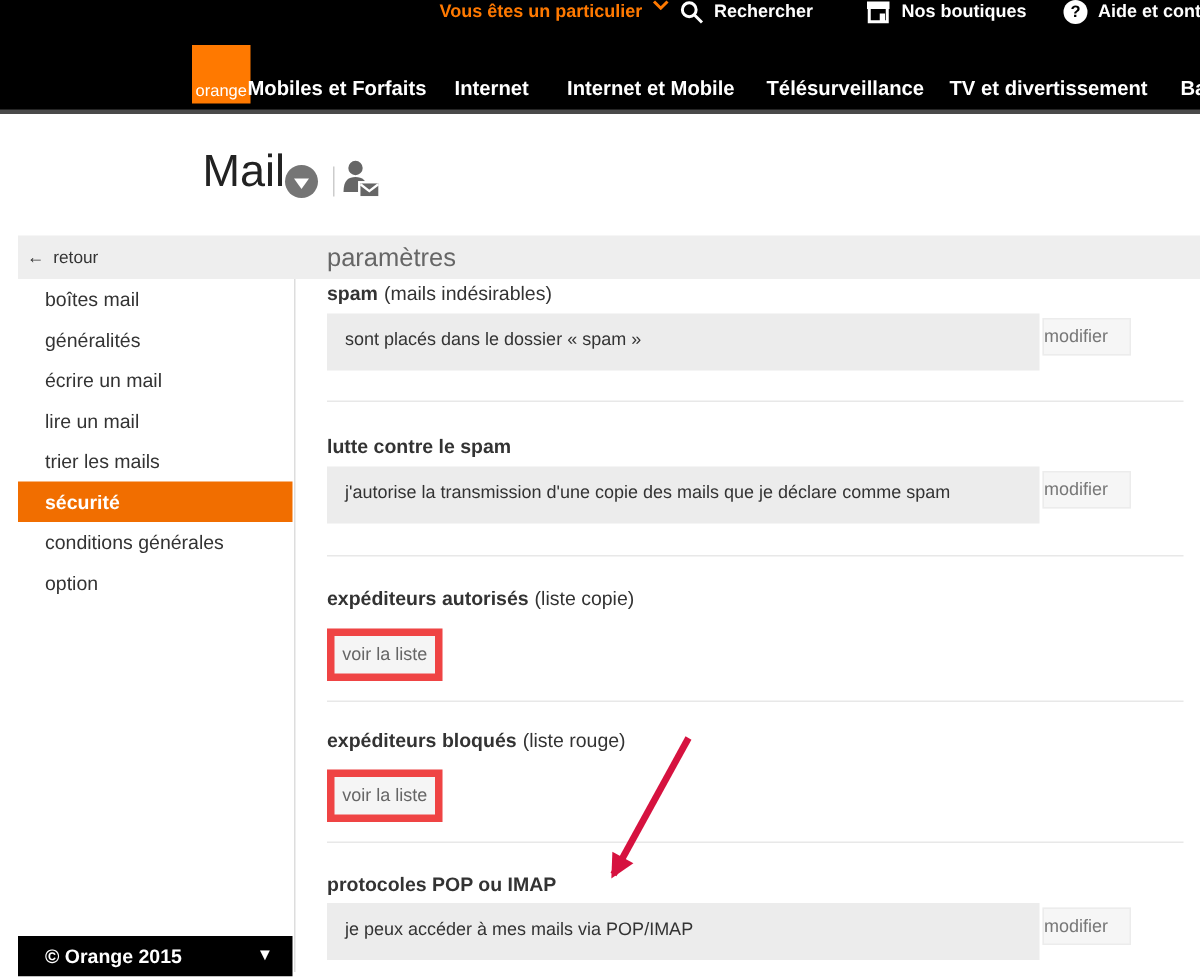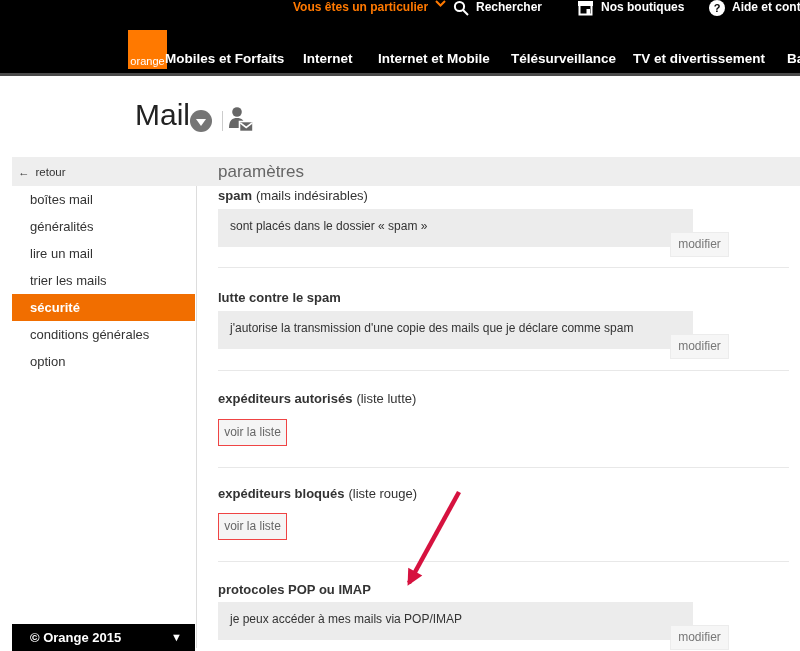--- a/index.html
+++ b/index.html
@@ -35,24 +35,24 @@
   .sidebar{position:absolute;left:12px;top:186px;width:183px;}
   .side-item{height:27px;line-height:27px;padding-left:18px;font-size:13px;color:#333;cursor:pointer;}
   .side-item.active{background:#f16e00;color:#fff;font-weight:bold;}
   .vline{position:absolute;left:196px;top:186px;width:1px;height:462px;background:#ddd;}
   
   .sec-title{position:absolute;left:218px;font-size:13px;color:#333;white-space:nowrap;}
   .sec-title b{font-weight:bold;}
   .sec-title span.sub{font-weight:normal;margin-left:4px;}
   .value-box{position:absolute;left:218px;width:451px;height:17px;background:#ececec;
     padding:10px 12px 11px 12px;font-size:12px;color:#333;white-space:nowrap;overflow:hidden;}
-  .modify-btn{position:absolute;left:670px;width:57px;height:23px;background:#f6f6f6;
-    border:1px solid #ececec;color:#777;font-size:12px;text-align:center;line-height:23px;cursor:pointer;margin-top:20px;}
+  .modify-btn{position:absolute;left:695px;width:57px;height:23px;background:#f6f6f6;
+    border:1px solid #ececec;color:#777;font-size:12px;text-align:left;line-height:23px;cursor:pointer;}
   .list-btn{position:absolute;left:218px;width:67px;height:25px;background:#f5f5f5;
-    border:1px solid #ef4444;color:#666;font-size:12px;text-align:center;line-height:25px;cursor:pointer;}
+    border:5px solid #ef4444;color:#666;font-size:12px;text-align:center;line-height:25px;cursor:pointer;}
   .hdiv{position:absolute;left:218px;width:571px;height:1px;background:#e8e8e8;}
   
   .footer{position:absolute;left:12px;top:624px;width:183px;height:27px;background:#000;color:#fff;}
   .footer .copy{position:absolute;left:18px;top:0;height:27px;line-height:27px;font-size:13px;font-weight:bold;}
   .footer .caret{position:absolute;right:13px;top:0;height:27px;line-height:27px;font-size:11px;cursor:pointer;}
   
   .arrow-overlay{position:absolute;left:0;top:0;width:800px;height:651px;pointer-events:none;z-index:50;}
   .helpq{display:inline-flex;width:16px;height:16px;border-radius:50%;background:#fff;color:#000;
     font-size:11px;font-weight:bold;align-items:center;justify-content:center;}
 </style>
@@ -115,20 +115,21 @@
   <div class="retour">
     <span>←</span>
     <span>retour</span>
   </div>
   <div class="params-title">paramètres</div>
 </div>
 
 <div class="sidebar">
   <div class="side-item">boîtes mail</div>
   <div class="side-item">généralités</div>
+  <div class="side-item">écrire un mail</div>
   <div class="side-item">lire un mail</div>
   <div class="side-item">trier les mails</div>
   <div class="side-item active">sécurité</div>
   <div class="side-item">conditions générales</div>
   <div class="side-item">option</div>
 </div>
 <div class="vline"></div>
 
 <div class="sec-title" style="top:188px">
   <b>spam</b><span class="sub">(mails indésirables)</span>
@@ -138,21 +139,21 @@
 <div class="hdiv" style="top:267px"></div>
 
 <div class="sec-title" style="top:290px">
   <b>lutte contre le spam</b>
 </div>
 <div class="value-box" style="top:311px">j'autorise la transmission d'une copie des mails que je déclare comme spam</div>
 <div class="modify-btn" style="top:314px">modifier</div>
 <div class="hdiv" style="top:370px"></div>
 
 <div class="sec-title" style="top:391px">
-  <b>expéditeurs autorisés</b><span class="sub">(liste lutte)</span>
+  <b>expéditeurs autorisés</b><span class="sub">(liste copie)</span>
 </div>
 <div class="list-btn" style="top:419px">voir la liste</div>
 <div class="hdiv" style="top:467px"></div>
 
 <div class="sec-title" style="top:486px">
   <b>expéditeurs bloqués</b><span class="sub">(liste rouge)</span>
 </div>
 <div class="list-btn" style="top:513px">voir la liste</div>
 <div class="hdiv" style="top:561px"></div>
 

